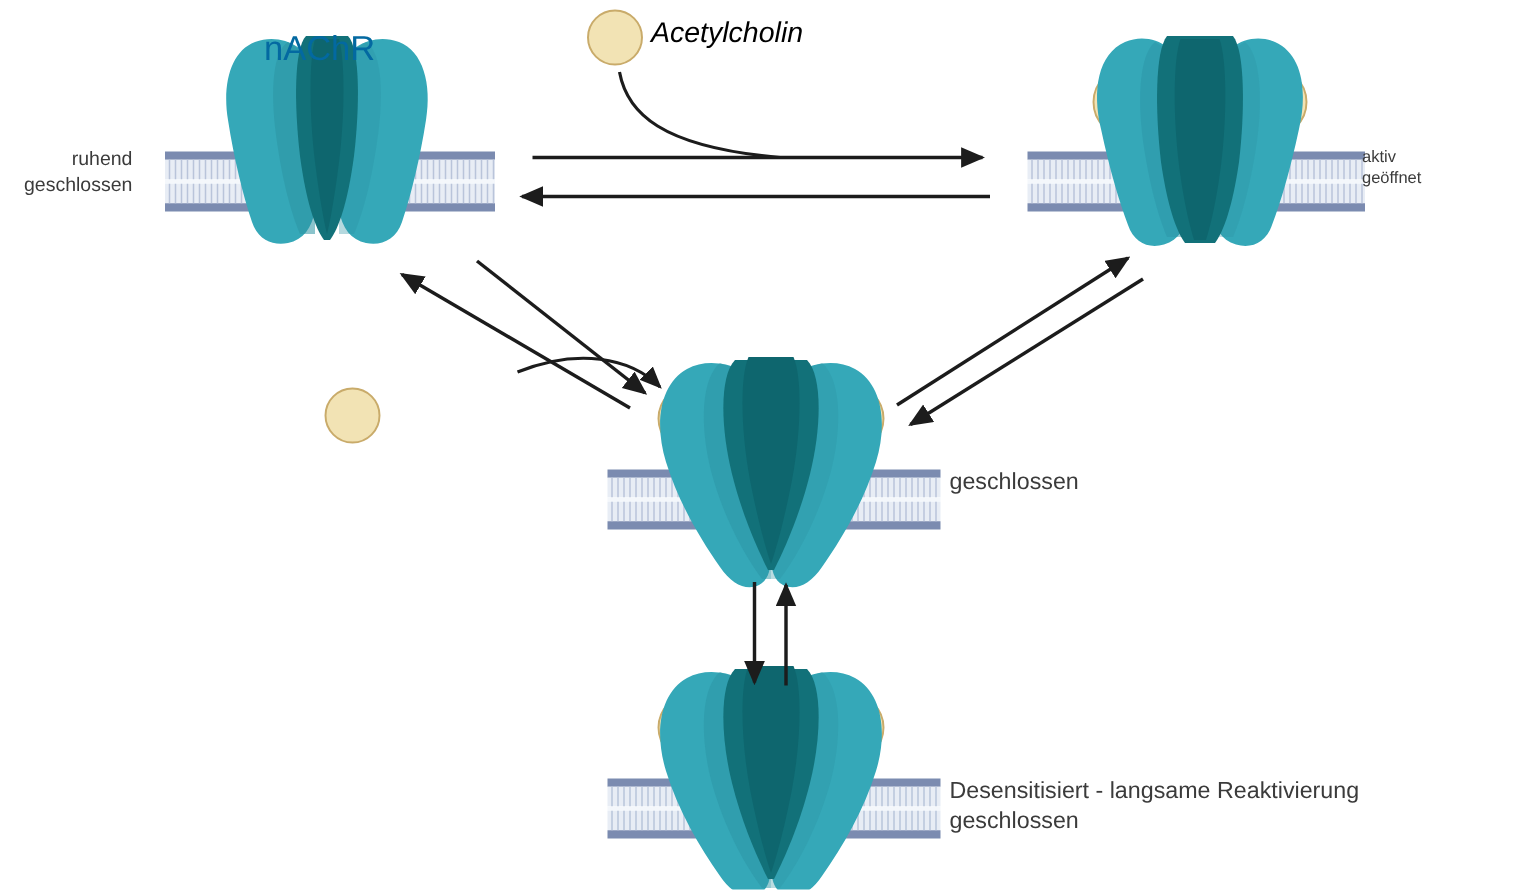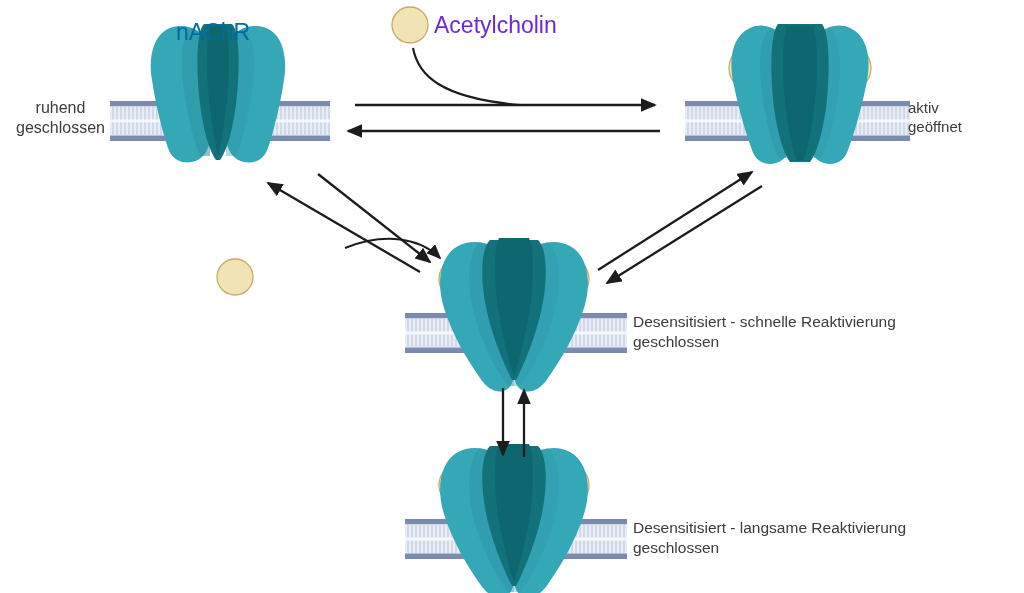--- a/index.html
+++ b/index.html
@@ -37,33 +37,34 @@
   }
   #title-nachr {
     left: 176px;
     top: 18px;
     font-size: 23px;
     color: #0369a1;
   }
   #title-ach {
     left: 434px;
     top: 11px;
-    font-size: 23px;
-    color: #6d28d9;
+    font-size: 19px;
+    color: #000000;
+    font-style: italic;
   }
   #label-resting {
     left: 16px;
     top: 98px;
-    font-size: 16px;
-    text-align: center;
+    font-size: 13px;
+    text-align: right;
   }
   #label-active {
     left: 908px;
     top: 98px;
-    font-size: 15px;
+    font-size: 11px;
   }
   #label-desens-fast {
     left: 633px;
     top: 312px;
     font-size: 15.5px;
   }
   #label-desens-slow {
     left: 633px;
     top: 518px;
     font-size: 15.5px;
@@ -199,20 +200,19 @@
   <span class="reg">ruhend</span>
   <span class="ital">geschlossen</span>
 </div>
 
 <div class="lbl" id="label-active">
   <span class="reg">aktiv</span>
   <span class="ital">geöffnet</span>
 </div>
 
 <div class="lbl" id="label-desens-fast">
-  <span class="reg">Desensitisiert - schnelle Reaktivierung</span>
   <span class="ital">geschlossen</span>
 </div>
 
 <div class="lbl" id="label-desens-slow">
   <span class="reg">Desensitisiert - langsame Reaktivierung</span>
   <span class="ital">geschlossen</span>
 </div>
 
 </body></html>

